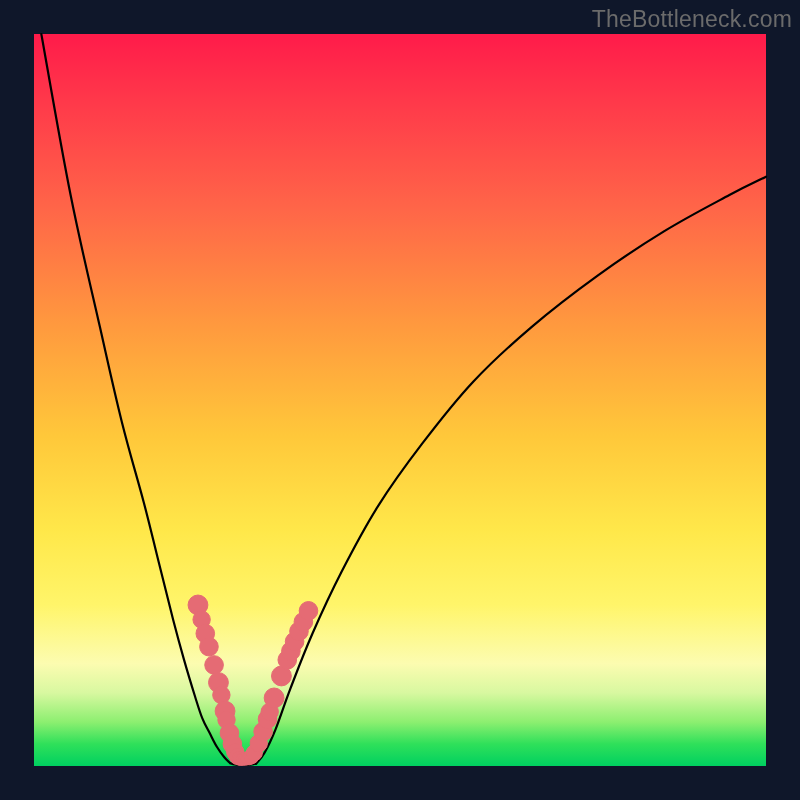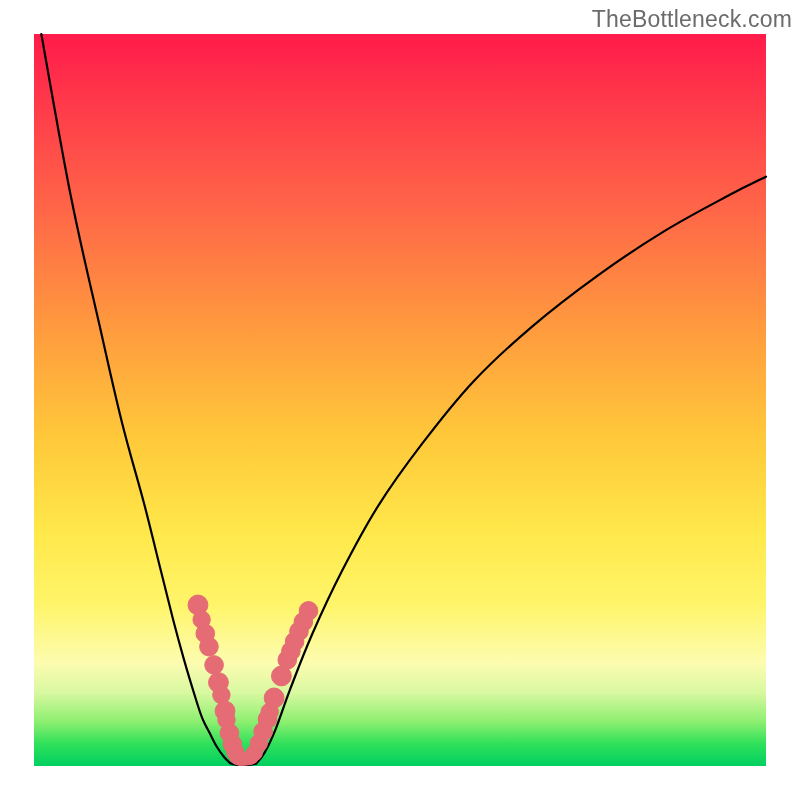--- a/index.html
+++ b/index.html
@@ -10,21 +10,21 @@
     overflow: hidden;
     background: #000;
     font-family: Arial, Helvetica, sans-serif;
   }
   .frame {
     position: absolute;
     left: 0;
     top: 0;
     width: 800px;
     height: 800px;
-    background: #ffffff;
+    background: #0f172a;
   }
   .plot {
     position: absolute;
     left: 34px;
     top: 34px;
     width: 732px;
     height: 732px;
     background: linear-gradient(to bottom,
       #ff1b4a 0%,
       #ff3b4a 10%,

